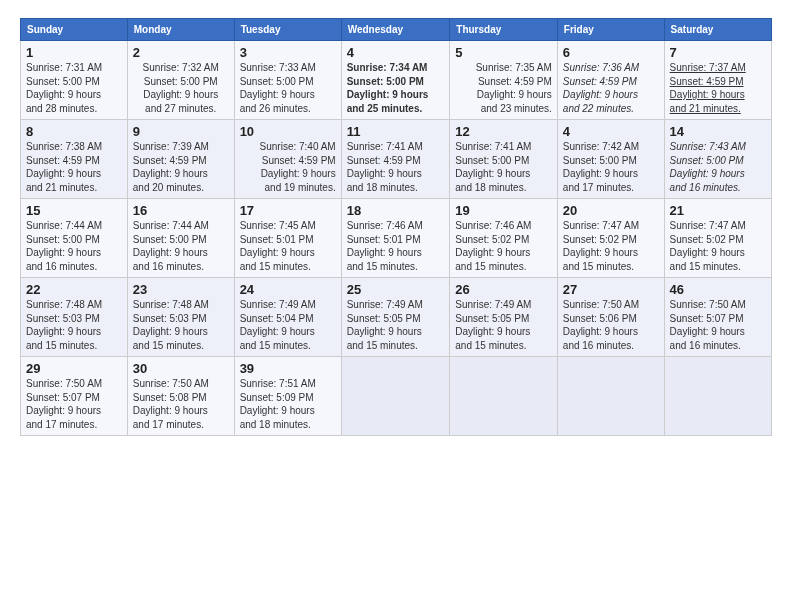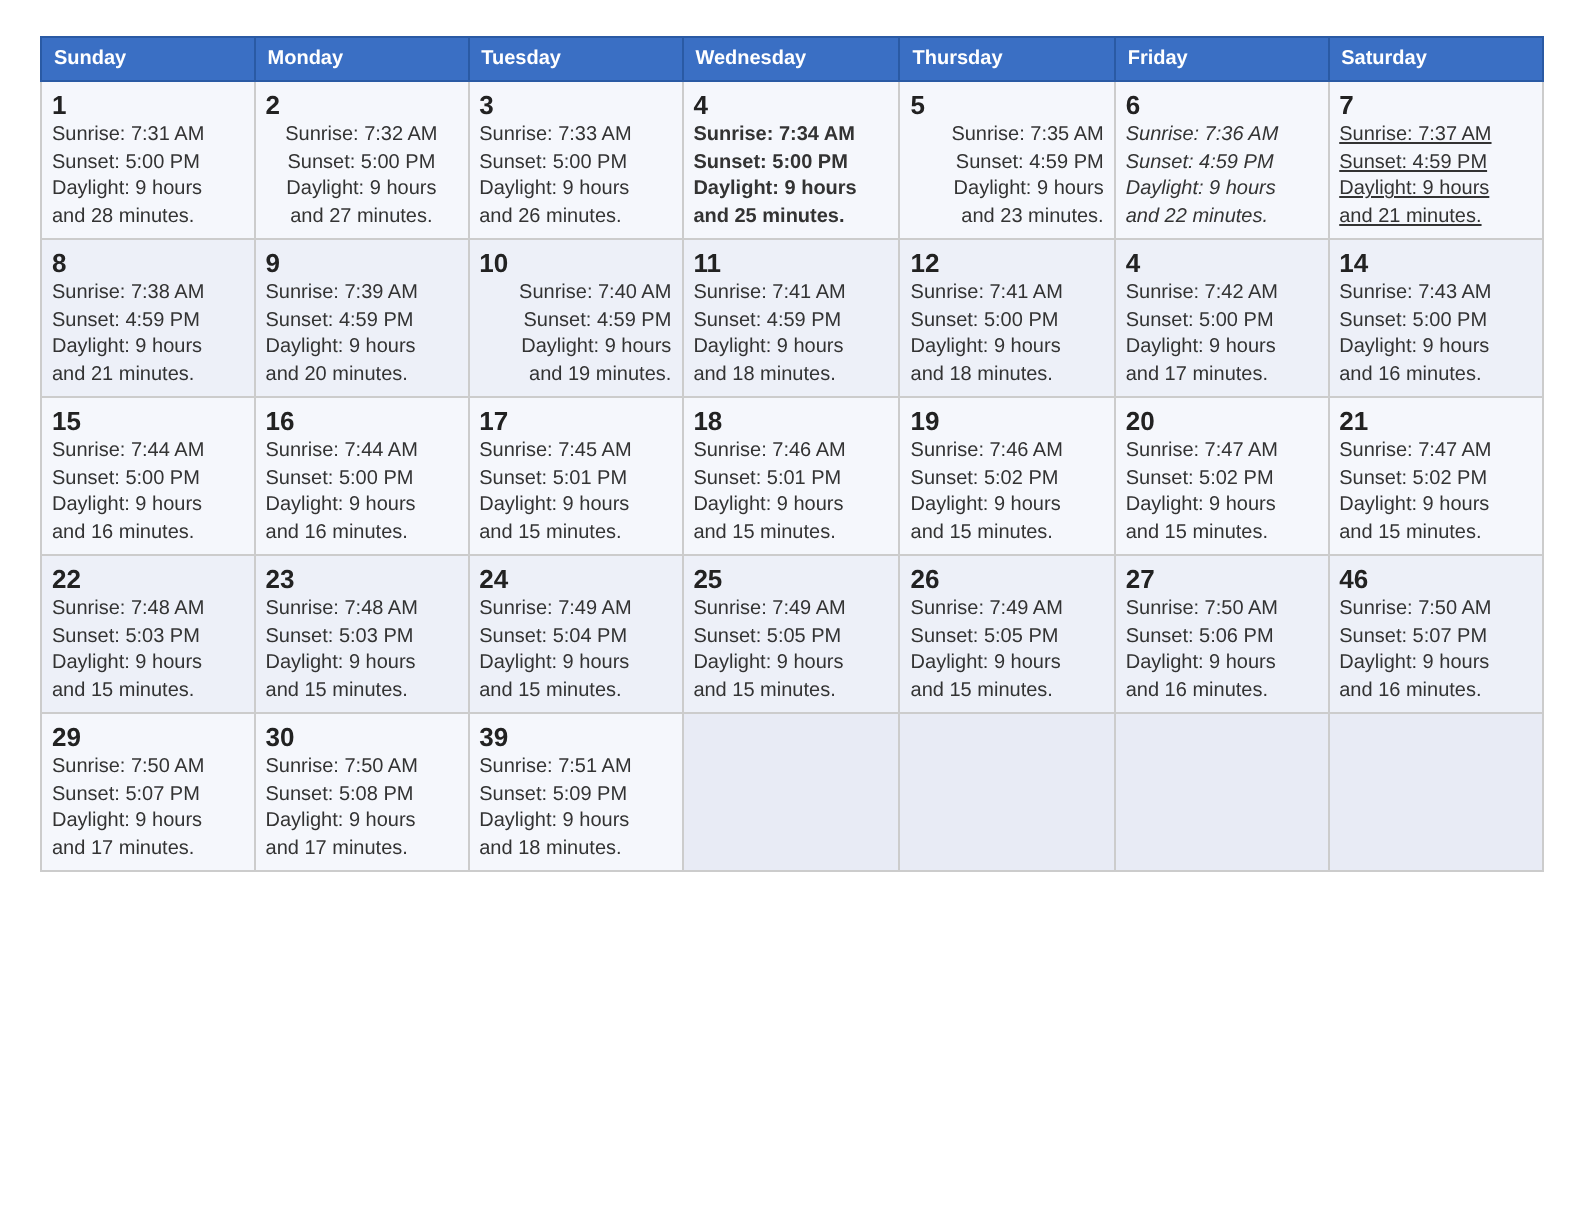--- a/index.html
+++ b/index.html
@@ -202,21 +202,21 @@
           </td>
           <td>
             <span class="day-num">4</span>
             <div class="day-info" style="white-space: pre-line;">Sunrise: 7:42 AM
 Sunset: 5:00 PM
 Daylight: 9 hours
 and 17 minutes.</div>
           </td>
           <td>
             <span class="day-num">14</span>
-            <div class="day-info" style="white-space: pre-line;">Sunrise: 7:43 AM
+            <div class="day-info" style="white-space: pre-line; font-style: italic;">Sunrise: 7:43 AM
 Sunset: 5:00 PM
 Daylight: 9 hours
 and 16 minutes.</div>
           </td>
         </tr>
         <tr>
           <td>
             <span class="day-num">15</span>
             <div class="day-info" style="white-space: pre-line;">Sunrise: 7:44 AM
 Sunset: 5:00 PM

